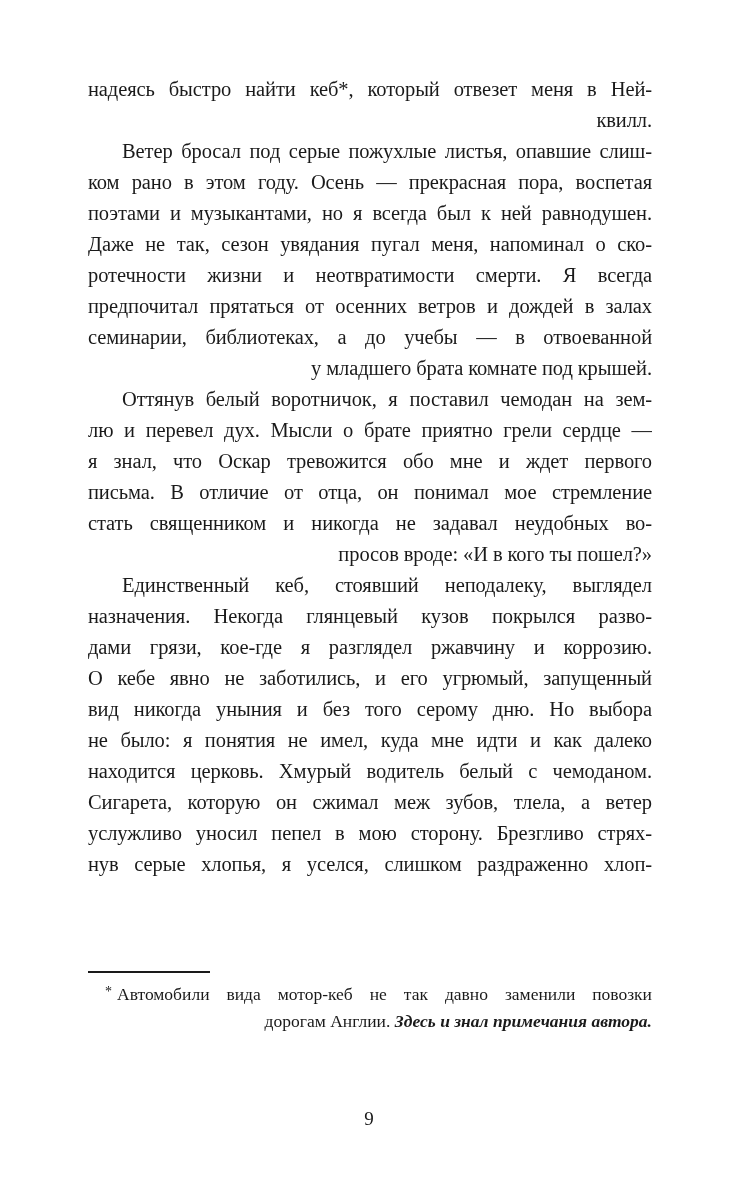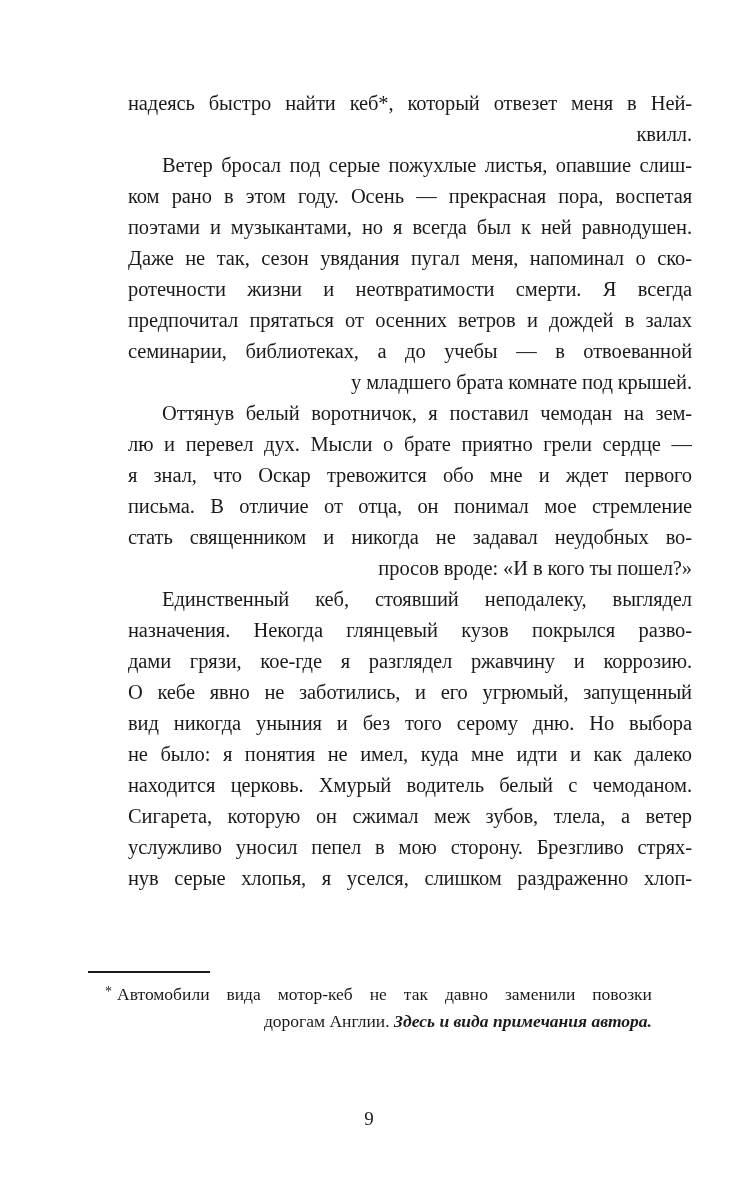--- a/index.html
+++ b/index.html
@@ -15,26 +15,25 @@
     position: relative;
     overflow: hidden;
   }
   .page {
     position: absolute;
     inset: 0;
   }
   .main-text {
     position: absolute;
     left: 88px;
-    top: 88px;
+    top: 74px;
     width: 564px;
     font-size: 20.5px;
     line-height: 31px;
     letter-spacing: -0.1px;
-    margin-left: 40px;
   }
   .line {
     height: 31px;
     overflow: hidden;
     text-align: right;
     white-space: normal;
   }
   .line.just {
     text-align: justify;
     text-align-last: justify;
@@ -112,16 +111,16 @@
       <div class="line just">вид никогда уныния и без того серому дню. Но выбора</div>
       <div class="line just">не было: я понятия не имел, куда мне идти и как далеко</div>
       <div class="line just">находится церковь. Хмурый водитель белый с чемоданом.</div>
       <div class="line just">Сигарета, которую он сжимал меж зубов, тлела, а ветер</div>
       <div class="line just">услужливо уносил пепел в мою сторону. Брезгливо стрях-</div>
       <div class="line just">нув серые хлопья, я уселся, слишком раздраженно хлоп-</div>
     </div>
   <div class="fn-rule"></div>
   <div class="footnote" id="footnote">
       <div class="line just fn-line"><span class="fn-marker">*</span>Автомобили вида мотор-кеб не так давно заменили повозки</div>
-      <div class="line fn-line"><span>дорогам Англии. </span><span class="fn-italic">Здесь и вида примечания автора.</span></div>
+      <div class="line fn-line"><span>дорогам Англии. </span><span class="fn-italic">Здесь и знал примечания автора.</span></div>
     </div>
   <div class="page-number">9</div>
 </div>
 
 </body></html>

